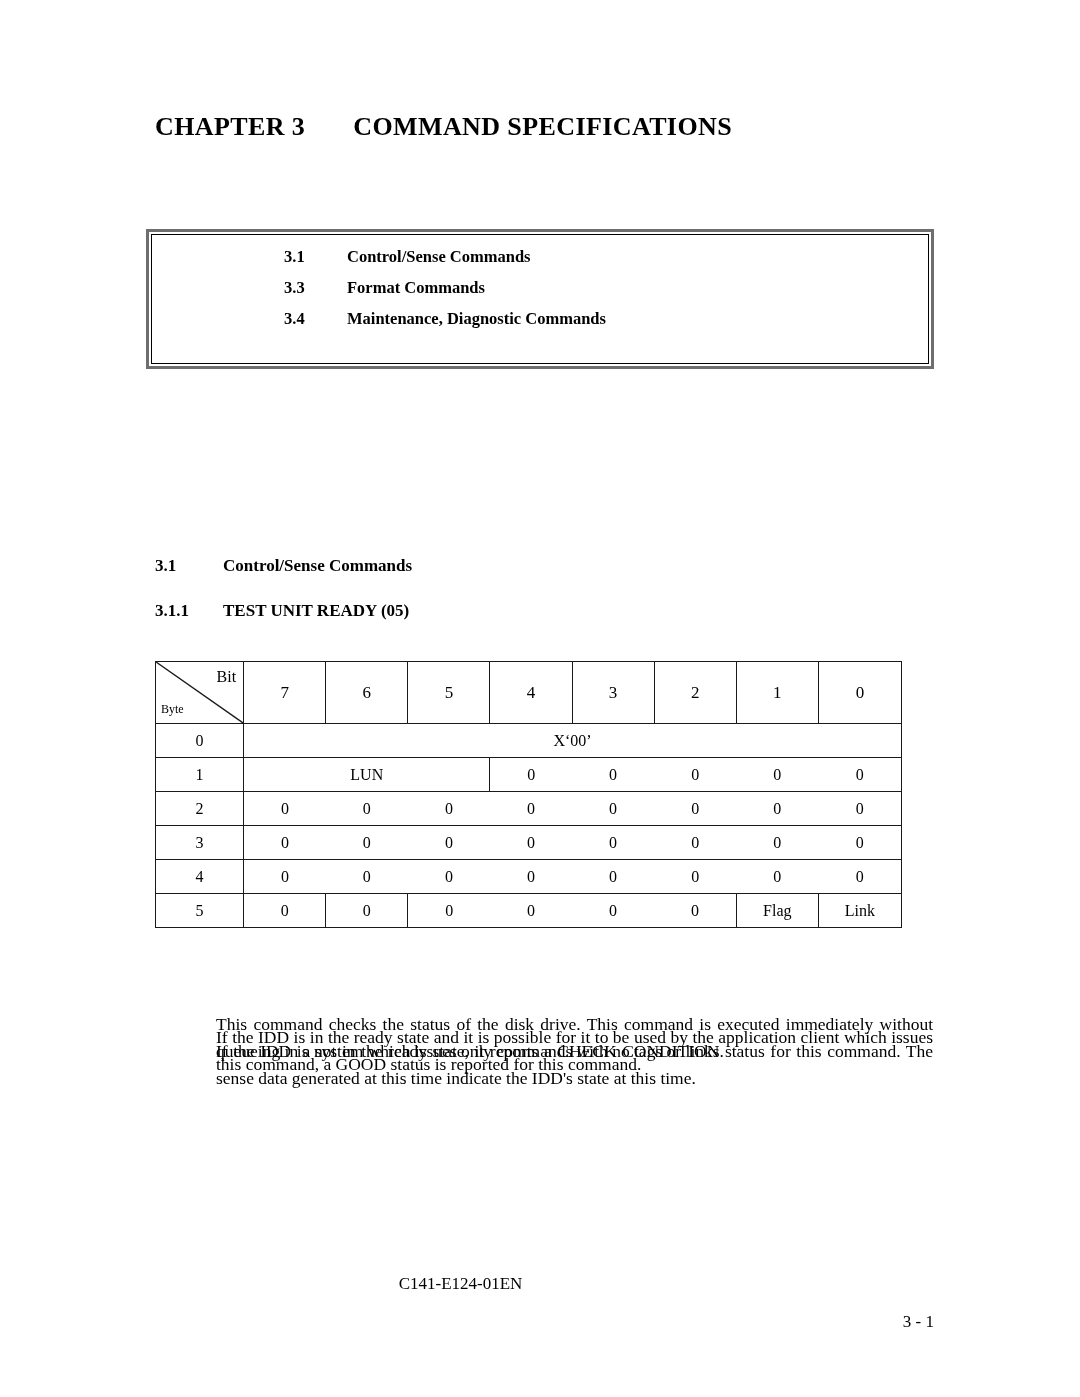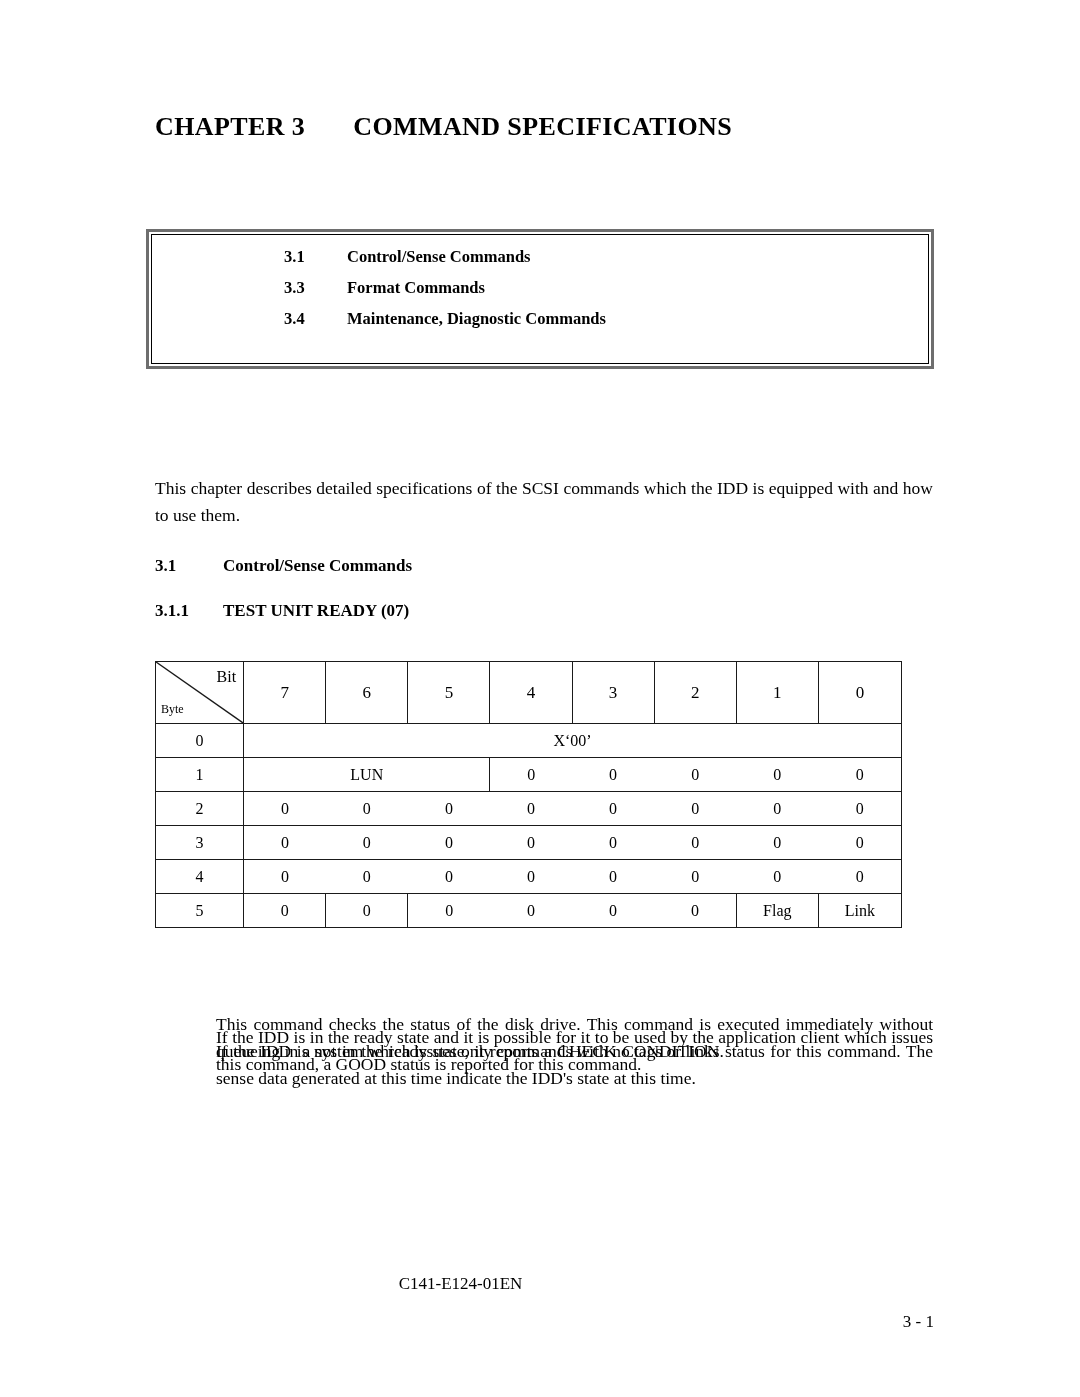--- a/index.html
+++ b/index.html
@@ -231,30 +231,29 @@
 
         <div class="toc-row">
           <span class="toc-num">3.4</span>
           <span class="toc-label">Maintenance, Diagnostic Commands</span>
         </div>
 
       </div>
     </div>
   </div>
 
-  <div class="intro">This chapter describes detailed specifications of the SCSI commands which the IDD is equipped with and how to use them.</div>
 
   <div class="heading h-l1">
     <span class="h-num">3.1</span>
     <span class="h-text">Control/Sense Commands</span>
   </div>
 
   <div class="heading h-l2">
     <span class="h-num">3.1.1</span>
-    <span class="h-text">TEST UNIT READY (07)</span>
+    <span class="h-text">TEST UNIT READY (05)</span>
   </div>
 
   <table class="cmd-table">
     <colgroup>
       <col style="width:88px">
       <col style="width:82px">
         <col style="width:82px">
         <col style="width:82px">
         <col style="width:82px">
       <col style="width:82px">

